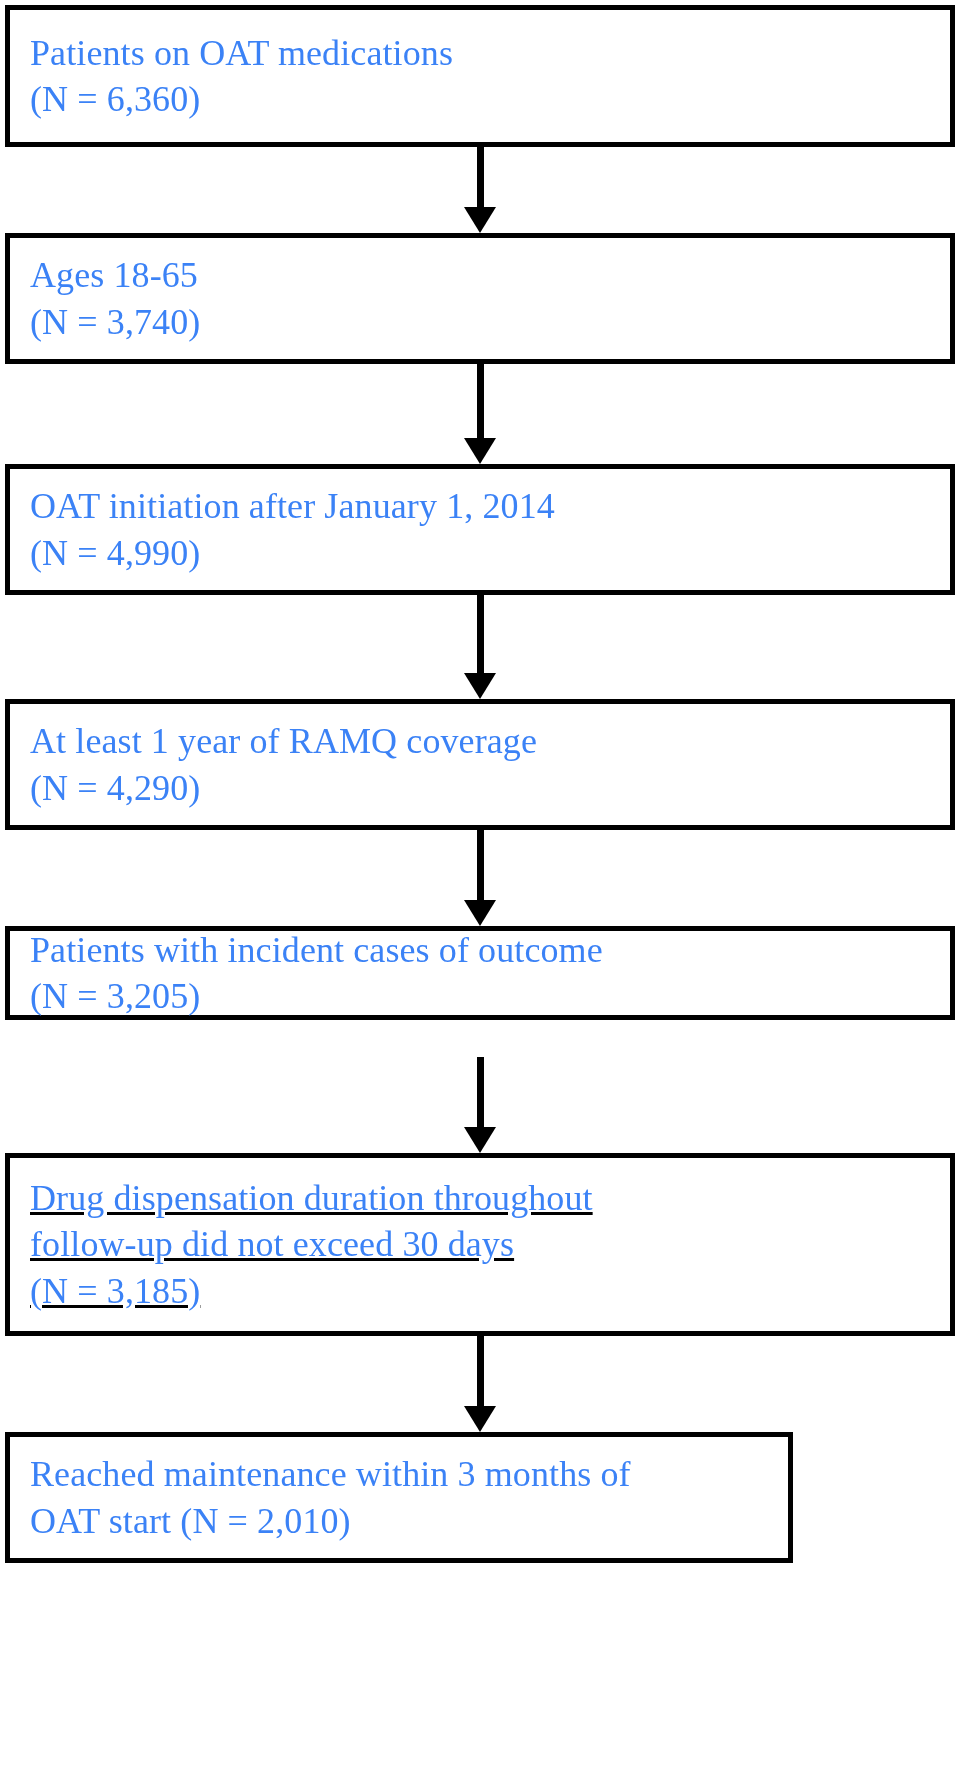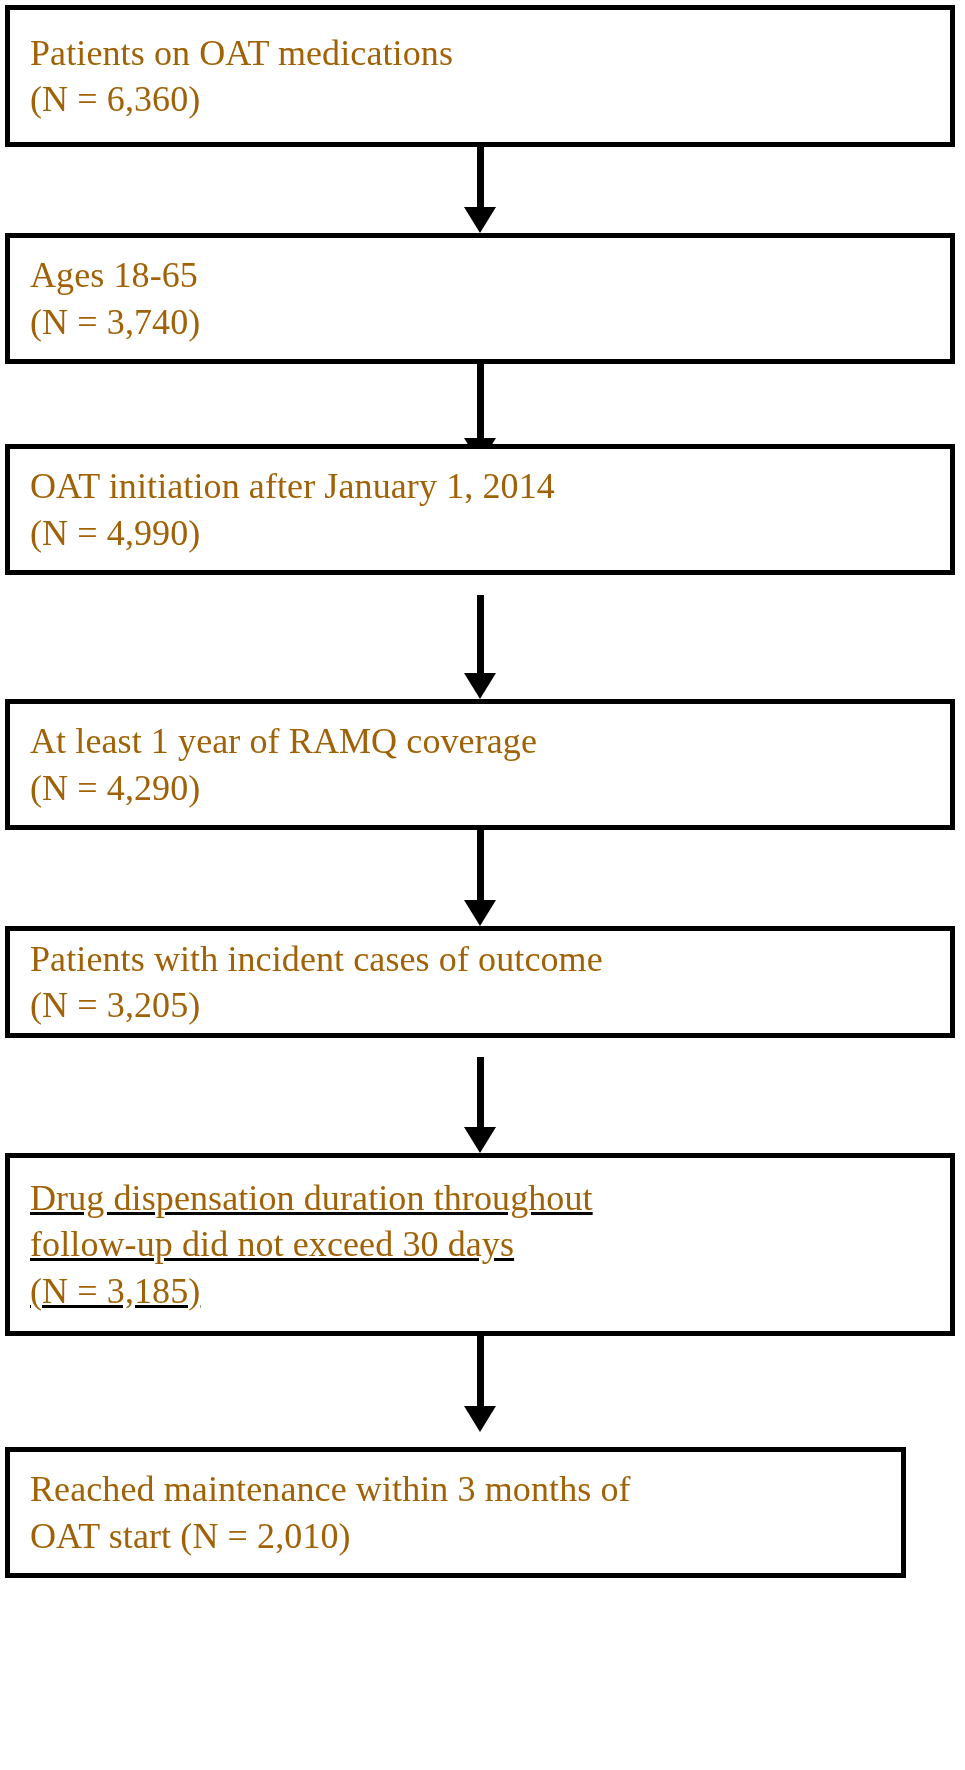--- a/index.html
+++ b/index.html
@@ -27,21 +27,21 @@
     background: #ffffff;
     border: 5px solid #000000;
     display: flex;
     flex-direction: column;
     justify-content: center;
   }
 
   .node-text {
     font-size: 36px;
     line-height: 1.28;
-    color: #a16207;
+    color: #3b82f6;
     padding-left: 20px;
     padding-right: 10px;
     white-space: pre-line;
     letter-spacing: 0.1px;
   }
 
   
   .connector {
     position: absolute;
     width: 0;
@@ -83,59 +83,59 @@
   <div class="node-box" style="left:5px; top:233px; width:950px; height:131px;">
     <div class="node-text">Ages 18-65
 (N = 3,740)</div>
   </div>
 
   <div class="connector" style="left:480px; top:364px; height:100px;">
     <div class="stem" style="height:76px;"></div>
     <div class="head" style="top:74px;"></div>
   </div>
 
-  <div class="node-box" style="left:5px; top:444px; width:950px; height:131px;">
+  <div class="node-box" style="left:5px; top:464px; width:950px; height:131px;">
     <div class="node-text">OAT initiation after January 1, 2014
 (N = 4,990)</div>
   </div>
 
   <div class="connector" style="left:480px; top:595px; height:104px;">
     <div class="stem" style="height:80px;"></div>
     <div class="head" style="top:78px;"></div>
   </div>
 
   <div class="node-box" style="left:5px; top:699px; width:950px; height:131px;">
     <div class="node-text">At least 1 year of RAMQ coverage
 (N = 4,290)</div>
   </div>
 
   <div class="connector" style="left:480px; top:830px; height:96px;">
     <div class="stem" style="height:72px;"></div>
     <div class="head" style="top:70px;"></div>
   </div>
 
-  <div class="node-box" style="left:5px; top:926px; width:950px; height:112px;">
+  <div class="node-box" style="left:5px; top:926px; width:950px; height:94px;">
     <div class="node-text">Patients with incident cases of outcome
 (N = 3,205)</div>
   </div>
 
   <div class="connector" style="left:480px; top:1057px; height:96px;">
     <div class="stem" style="height:72px;"></div>
     <div class="head" style="top:70px;"></div>
   </div>
 
   <div class="node-box" style="left:5px; top:1153px; width:950px; height:183px;text-decoration:underline;">
     <div class="node-text">Drug dispensation duration throughout
 follow-up did not exceed 30 days
 (N = 3,185)</div>
   </div>
 
   <div class="connector" style="left:480px; top:1336px; height:96px;">
     <div class="stem" style="height:72px;"></div>
     <div class="head" style="top:70px;"></div>
   </div>
 
-  <div class="node-box" style="left:5px; top:1432px; width:901px; height:131px;margin-top:15px;">
+  <div class="node-box" style="left:5px; top:1432px; width:788px; height:131px;">
     <div class="node-text">Reached maintenance within 3 months of
 OAT start (N = 2,010)</div>
   </div>
 
 </div>
 
 </body></html>

